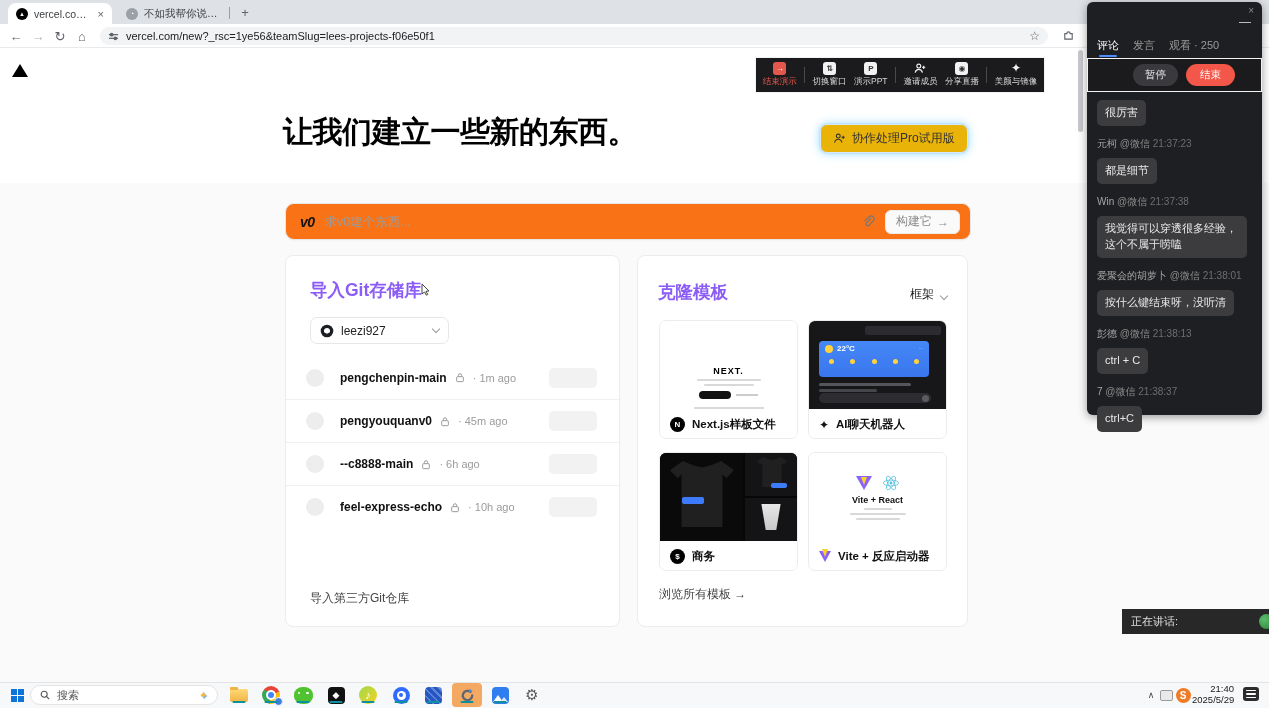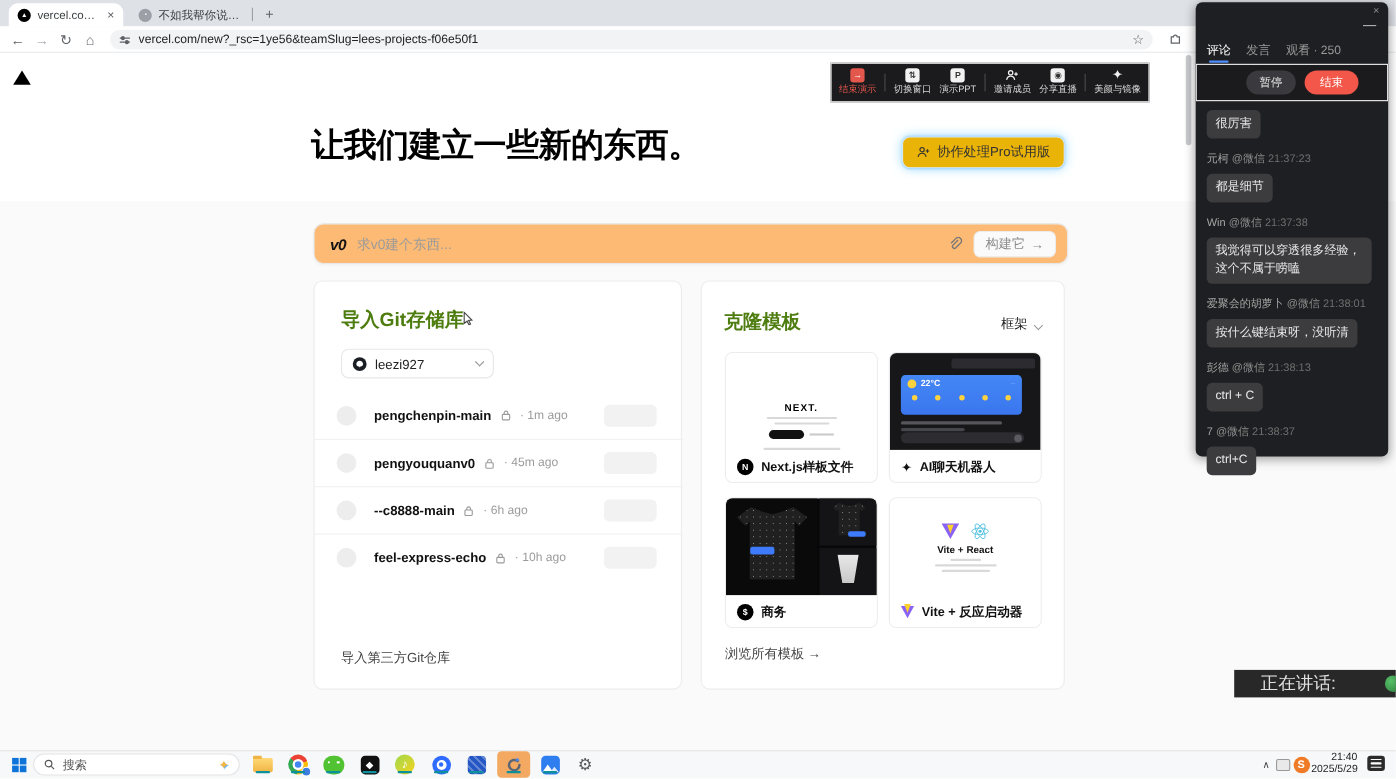--- a/index.html
+++ b/index.html
@@ -28,28 +28,28 @@
   .star { color:#5f6368; font-size:12px; }
   .scroll-thumb { left:1078px; top:50px; width:5px; height:82px; background:#c7c9cc; border-radius:3px; }
 
   
   .page-lower { left:0; top:183px; width:1269px; height:499px; background:#fafafa; }
   .vercel-logo { left:12px; top:64px; width:0; height:0; border-left:8px solid transparent; border-right:8px solid transparent; border-bottom:13px solid #000; }
   .heading { left:283px; top:112px; font-size:30px; font-weight:bold; color:#000; letter-spacing:-0.5px; }
   .subtitle { left:283px; top:152px; font-size:13px; color:#666; }
   .collab-btn { left:820px; top:124px; height:29px; background:#eab308; border:1px solid #d7e9f7; border-radius:7px; display:flex; align-items:center; gap:6px; padding:0 12px; font-size:12px; color:#333; box-shadow:0 0 10px rgba(88,198,255,.65), 0 0 2px rgba(50,145,255,.4); }
 
-  .v0bar { left:285px; top:203px; width:686px; height:37px; background:#fdba74; border:1px solid #e8e8e8; border-radius:9px; display:flex; align-items:center; padding:0 10px 0 14px; gap:10px; box-shadow:0 1px 2px rgba(0,0,0,.03); }
+  .v0bar { left:285px; top:203px; width:686px; height:37px; background:#f97316; border:1px solid #e8e8e8; border-radius:9px; display:flex; align-items:center; padding:0 10px 0 14px; gap:10px; box-shadow:0 1px 2px rgba(0,0,0,.03); }
   .v0logo { font-weight:800; font-size:14px; color:#111; letter-spacing:-0.5px; font-style:italic; }
   .v0input { flex:1; border:none; outline:none; font-size:12.5px; color:#333; background:transparent; font-family:inherit; }
   .v0input::placeholder { color:#9b9b9b; }
   .buildbtn { height:24px; background:#fafafa; border:1px solid #ececec; border-radius:6px; display:flex; align-items:center; gap:5px; padding:0 10px; font-size:12px; color:#8b8b8b; }
 
   .card { background:#fff; border:1px solid #ececec; border-radius:8px; }
-  .card-title { font-size:17.5px; font-weight:bold; color:#4d7c0f; }
+  .card-title { font-size:17.5px; font-weight:bold; color:#8b5cf6; }
 
   
   .dropdown { display:flex; align-items:center; gap:7px; border:1px solid #e7e7e7; border-radius:7px; background:#fff; padding:0 9px; font-size:12px; color:#222; }
   .chev { width:6px; height:6px; border-right:1.5px solid #999; border-bottom:1.5px solid #999; transform:rotate(45deg); margin-left:auto; flex:none; margin-top:-3px; }
   .searchbox { display:flex; align-items:center; gap:7px; border:1px solid #e7e7e7; border-radius:7px; background:#fff; padding:0 9px; }
   .searchbox input { border:none; outline:none; width:100%; font-size:12px; color:#333; background:transparent; font-family:inherit; }
   .searchbox input::placeholder { color:#a8a8a8; }
   .repo-row { display:flex; align-items:center; height:43px; padding:0 24px 0 20px; border-top:1px solid #f1f1f1; gap:8px;justify-content:center; }
   .repo-row:first-child { border-top:none; }
   .repo-avatar { width:18px; height:18px; border-radius:50%; background:#ededed; flex:none; }
@@ -125,21 +125,21 @@
   .cp-btnrow { left:0; top:56px; width:175px; height:34px; background:#1b1b1d; border:1.5px solid rgba(255,255,255,.95); display:flex; align-items:center; justify-content:flex-end; gap:8px; padding-right:26px; }
   .pill-pause { height:22px; padding:0 12px; border-radius:11px; background:#3a3a3e; color:#e8e8e8; font-size:10.5px; display:flex; align-items:center; }
   .pill-end { height:22px; padding:0 14px; border-radius:11px; background:#f25749; color:#fff; font-size:10.5px; display:flex; align-items:center; }
   .cp-msgs { left:10px; top:98px; width:157px; }
   .msg-head { font-size:10px; color:#8b8b8b; margin-top:11px; white-space:nowrap; overflow:hidden; }
   .msg-head .u { color:#a6a6a6; }
   .msg-head .t { color:#6e6e6e; }
   .msg-bubble { display:inline-block; background:#3c3c3f; border-radius:5px; padding:5px 8px; font-size:11px; color:#e9e9e9; margin-top:7px; max-width:150px; line-height:1.45; }
 
   
-  .speaking { left:1122px; top:609px; width:147px; height:25px; background:rgba(24,24,24,.93); color:#e0e0e0; font-size:16px; display:flex; align-items:center; padding-left:24px; }
+  .speaking { left:1122px; top:609px; width:147px; height:25px; background:rgba(24,24,24,.93); color:#e0e0e0; font-size:11px; display:flex; align-items:center; padding-left:9px; }
   .spk-avatar { position:absolute; right:-5px; top:5px; width:15px; height:15px; border-radius:50%; background:radial-gradient(circle at 35% 35%, #58c06a, #2e7d3b); }
 
   
   .taskbar { left:0; top:682px; width:1269px; height:26px; background:#f7f8f9; border-top:1px solid #e3e4e6; }
   .tb-item { top:686px; width:22px; height:18px; display:flex; align-items:center; justify-content:center; }
   .winlogo { display:grid; grid-template-columns:6px 6px; grid-template-rows:6px 6px; gap:1px; }
   .winlogo i { background:#0f74d9; }
   .tb-search { left:30px; top:685px; width:188px; height:20px; background:#fff; border:1px solid #e4e4e4; border-radius:10px; display:flex; align-items:center; gap:7px; padding:0 9px; font-size:11px; color:#555; }
   .tb-spark { margin-left:auto; font-size:11px; color:#f4b63f; text-shadow:1px 1px 0 #6cb0f5; }
   .underline { position:absolute; bottom:1px; left:50%; transform:translateX(-50%); width:13px; height:2.5px; border-radius:2px; background:#0e8f9c; }

